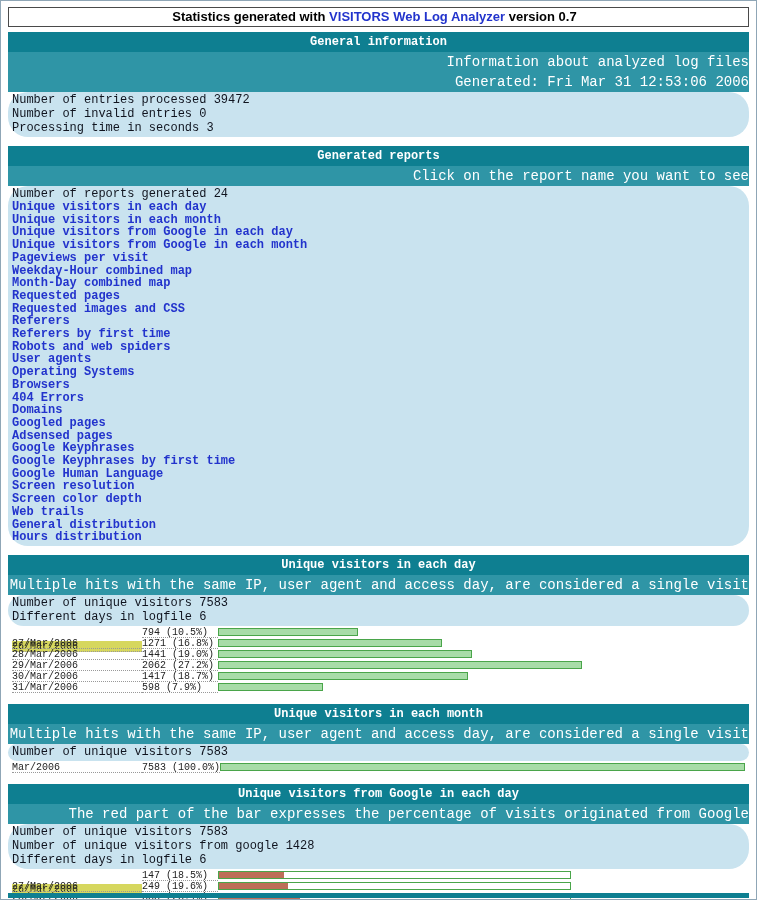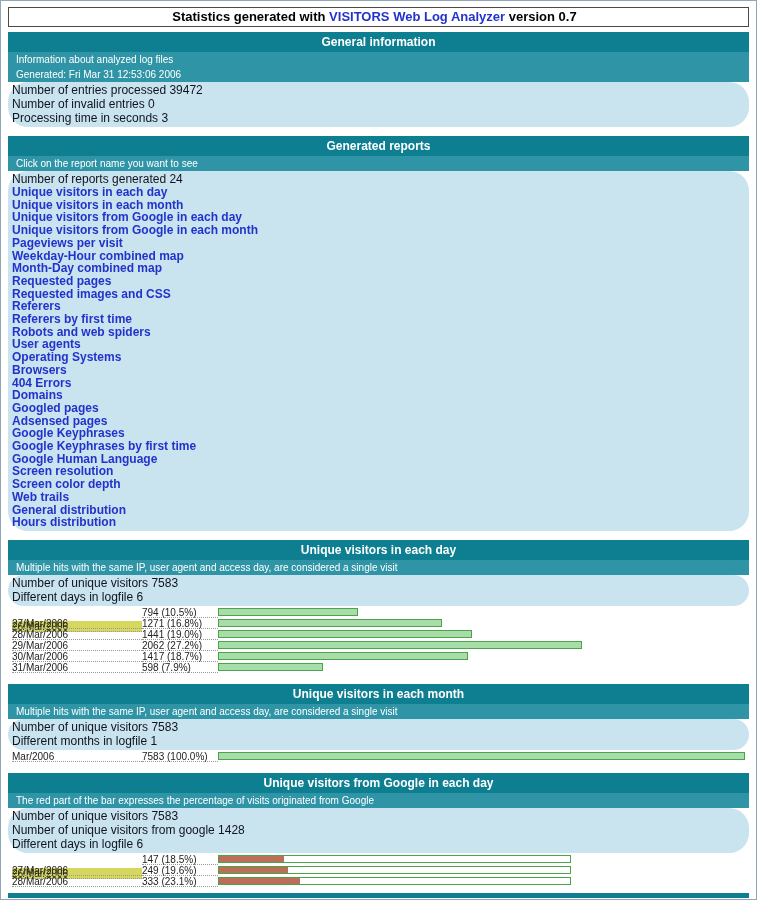--- a/index.html
+++ b/index.html
@@ -20,36 +20,36 @@
     background: #ffffff;
     text-align: center;
     font-size: 13px;
     font-weight: bold;
     color: #000000;
     padding: 1px 8px 2px 0;
     margin-bottom: 5px;
   }
   .title-link { color: var(--link-blue, #2233cc); text-decoration: none; }
 
-  .section { margin-bottom: 9px; }
+  .section { margin-bottom: 9px; font-family: Liberation Mono, monospace; }
 
   .sec-header {
     background: var(--header-teal, #0e7f91);
     color: #ffffff;
     font-weight: bold;
     font-size: 12px;
     text-align: center;
     padding: 3px 0;
   }
   .sec-sub {
     background: var(--subtitle-teal, #2f95a6);
     color: #ffffff;
-    font-size: 10px;
-    text-align: left;
-    padding: 2px 8px;
+    font-size: 14px;
+    text-align: right;
+    padding: 2px 0;
   }
   .info-area {
     background: var(--light-blue, #c9e3ef);
     color: #10141f;
     font-size: 12px;
     padding: 1px 4px 2px 4px;
     border-radius: 20px;
   }
   .info-line { line-height: 14px; white-space: nowrap; }
 
@@ -209,21 +209,20 @@
           </span>
         </div>
       </div>
   </div>
 
   <div class="section">
     <div class="sec-header">Unique visitors in each month</div>
     <div class="sec-sub">Multiple hits with the same IP, user agent and access day, are considered a single visit</div>
     <div class="info-area">
         <div class="info-line">Number of unique visitors 7583</div>
-        <div class="info-line">Different months in logfile 1</div>
       </div>
     <div class="chart-area">
         <div class="crow">
           <span class="ccat">Mar/2006</span>
           <span class="cval">7583 (100.0%)</span>
           <span class="cbar">
             <span class="bar green" style="width: 100%;"></span>
           </span>
         </div>
       </div>

